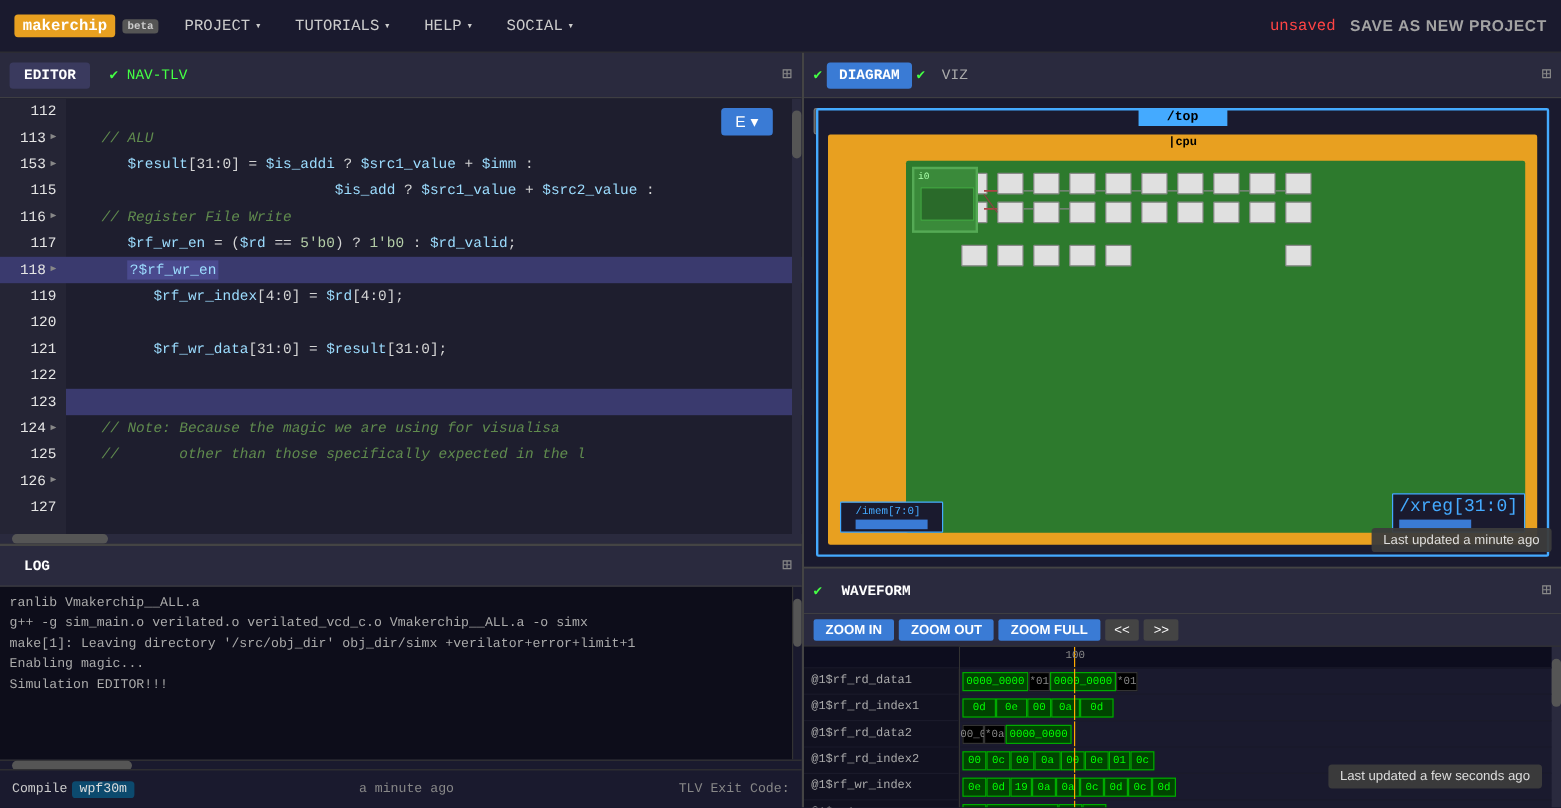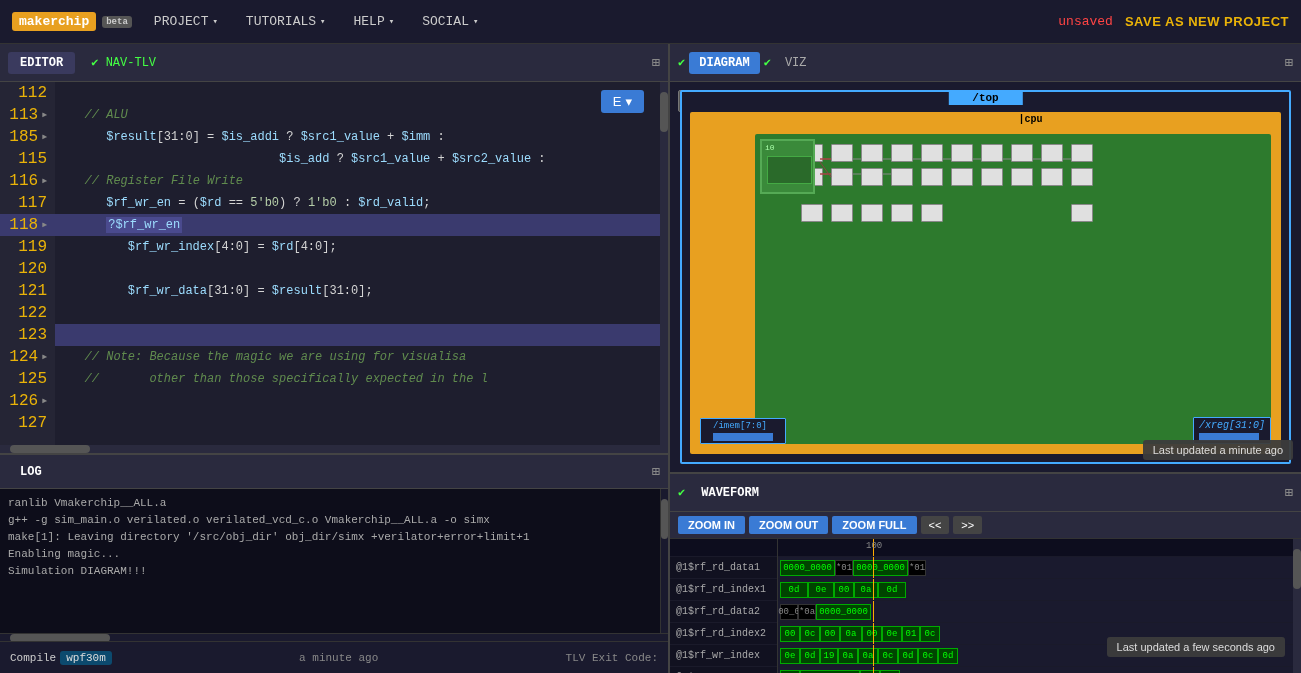--- a/index.html
+++ b/index.html
@@ -51,21 +51,21 @@
     .nav-item .arrow { font-size: 9px; }
     .nav-right {
       margin-left: auto;
       display: flex;
       align-items: center;
       gap: 12px;
     }
     .unsaved-label { color: #ff4444; font-size: 13px; }
     .save-btn {
       background: transparent;
-      color: #eab308;
+      color: #a3a3a3;
       border: none;
       font-size: 13px;
       cursor: pointer;
       font-weight: bold;
       letter-spacing: 0.5px;
     }
 
     
     .main-area {
       display: flex;
@@ -124,22 +124,22 @@
       overflow: hidden;
       position: relative;
       display: flex;
     }
 
     .line-numbers {
       width: 55px;
       background: #252535;
       padding: 0;
       text-align: left;
-      color: #eab308;
-      font-size: 16px;
+      color: #e5e5e5;
+      font-size: 12px;
       line-height: 22px;
       user-select: none;
       flex-shrink: 0;
     }
     .line-num {
       padding-right: 8px;
       display: flex;
       align-items: center;
       justify-content: flex-end;
       height: 22px;
@@ -328,21 +328,20 @@
       border-radius: 2px;
     }
     .diag-cpu-label {
       position: absolute;
       top: 2px;
       left: 50%;
       transform: translateX(-50%);
       color: #000;
       font-size: 10px;
       font-weight: bold;
-      margin-left: 45px;
     }
     .diag-green-box {
       position: absolute;
       top: 22px;
       left: 65px;
       right: 10px;
       bottom: 10px;
       background: #2d7a2d;
       border-radius: 2px;
     }
@@ -425,24 +424,23 @@
       padding: 2px 12px;
       border-radius: 1px;
     }
     .xreg-box {
       position: absolute;
       bottom: 18px;
       right: 18px;
       background: #1a1a2e;
       border: 1px solid #44aaff;
       color: #44aaff;
-      font-size: 10px;
+      font-size: 15px;
       padding: 2px 5px;
       border-radius: 1px;
-      font-style: italic;
     }
 
     
     .waveform-area {
       flex: 1;
       display: flex;
       flex-direction: column;
       min-height: 0;
     }
     .wave-tabs {
@@ -475,21 +473,21 @@
     .wave-nav-btn {
       background: #444;
       color: #fff;
       border: none;
       padding: 3px 8px;
       border-radius: 2px;
       font-size: 11px;
       cursor: pointer;
     }
     .wave-labels {
-      width: 108px;
+      width: 130px;
       background: #111120;
       border-right: 1px solid #333;
       flex-shrink: 0;
     }
     .wave-label-row {
       height: 22px;
       line-height: 22px;
       padding: 0 6px;
       font-size: 10px;
       color: #aaa;
@@ -608,21 +606,21 @@
           <span>✔ </span><span>NAV-TLV</span>
         </div>
         <div class="tab-expand expand-icon">⊞</div>
       </div>
 
       <div class="code-editor">
 
         <div class="line-numbers">
           <div class="line-num">112</div>
           <div class="line-num has-arrow">113</div>
-          <div class="line-num has-arrow">185</div>
+          <div class="line-num has-arrow">153</div>
           <div class="line-num">115</div>
           <div class="line-num has-arrow">116</div>
           <div class="line-num">117</div>
           <div class="line-num has-arrow highlighted">118</div>
           <div class="line-num">119</div>
           <div class="line-num">120</div>
           <div class="line-num">121</div>
           <div class="line-num">122</div>
           <div class="line-num">123</div>
           <div class="line-num has-arrow">124</div>
@@ -688,21 +686,21 @@
       <div class="log-tabs">
         <div class="log-tab">LOG</div>
         <div class="expand-icon">⊞</div>
       </div>
       <div style="display:flex;flex:1;min-height:0;">
         <div class="log-content">
           <div class="log-line">ranlib Vmakerchip__ALL.a</div>
           <div class="log-line">g++    -g sim_main.o verilated.o verilated_vcd_c.o Vmakerchip__ALL.a   -o simx</div>
           <div class="log-line">make[1]: Leaving directory '/src/obj_dir' obj_dir/simx +verilator+error+limit+1</div>
           <div class="log-line">Enabling magic...</div>
-          <div class="log-line">Simulation DIAGRAM!!!</div>
+          <div class="log-line">Simulation EDITOR!!!</div>
         </div>
         <div class="v-scrollbar" style="background:#1a1a2e;border-left:1px solid #333;">
           <div class="v-thumb"></div>
         </div>
       </div>
 
       <div style="height:8px;background:#1a1a2e;border-top:1px solid #333;">
         <div style="width:100px;height:8px;background:#555;border-radius:4px;margin-left:10px;"></div>
       </div>
       <div class="log-bottom">

